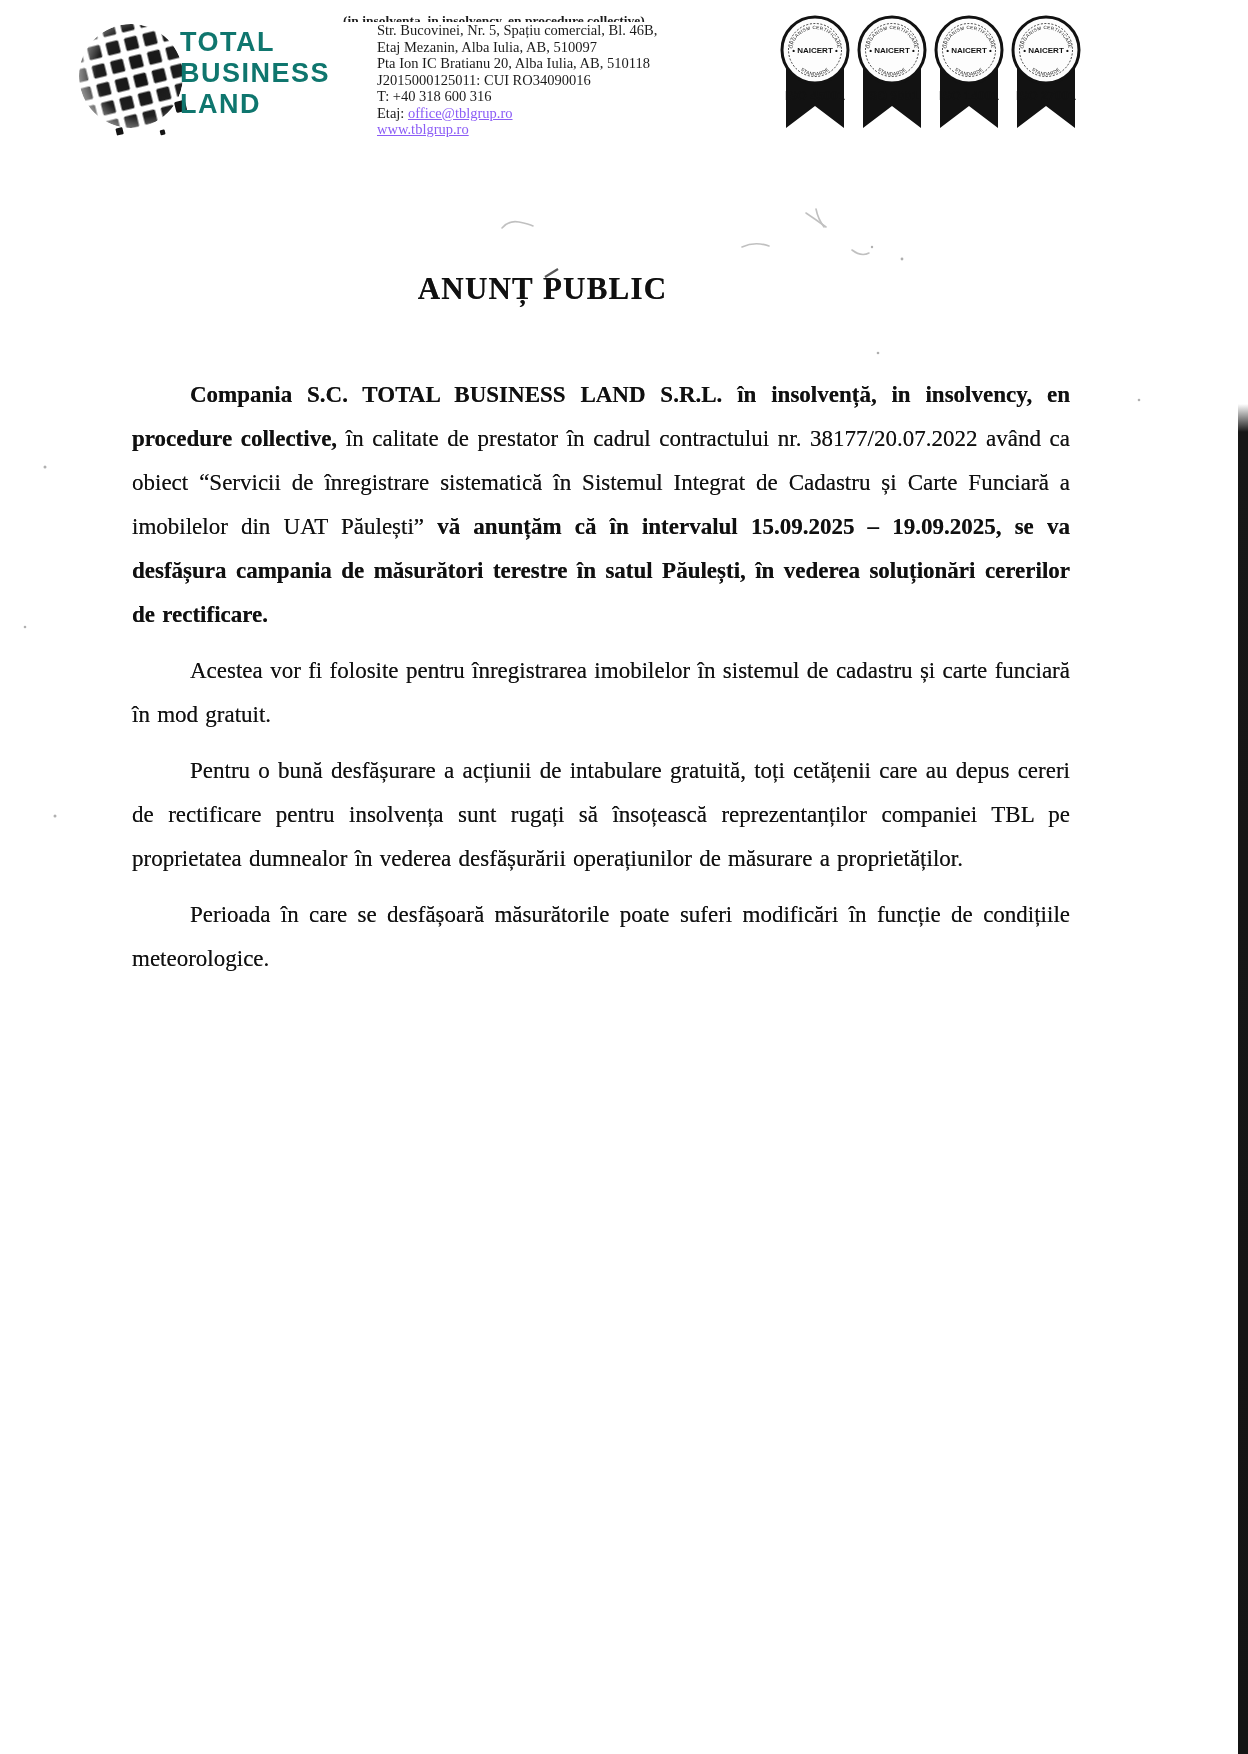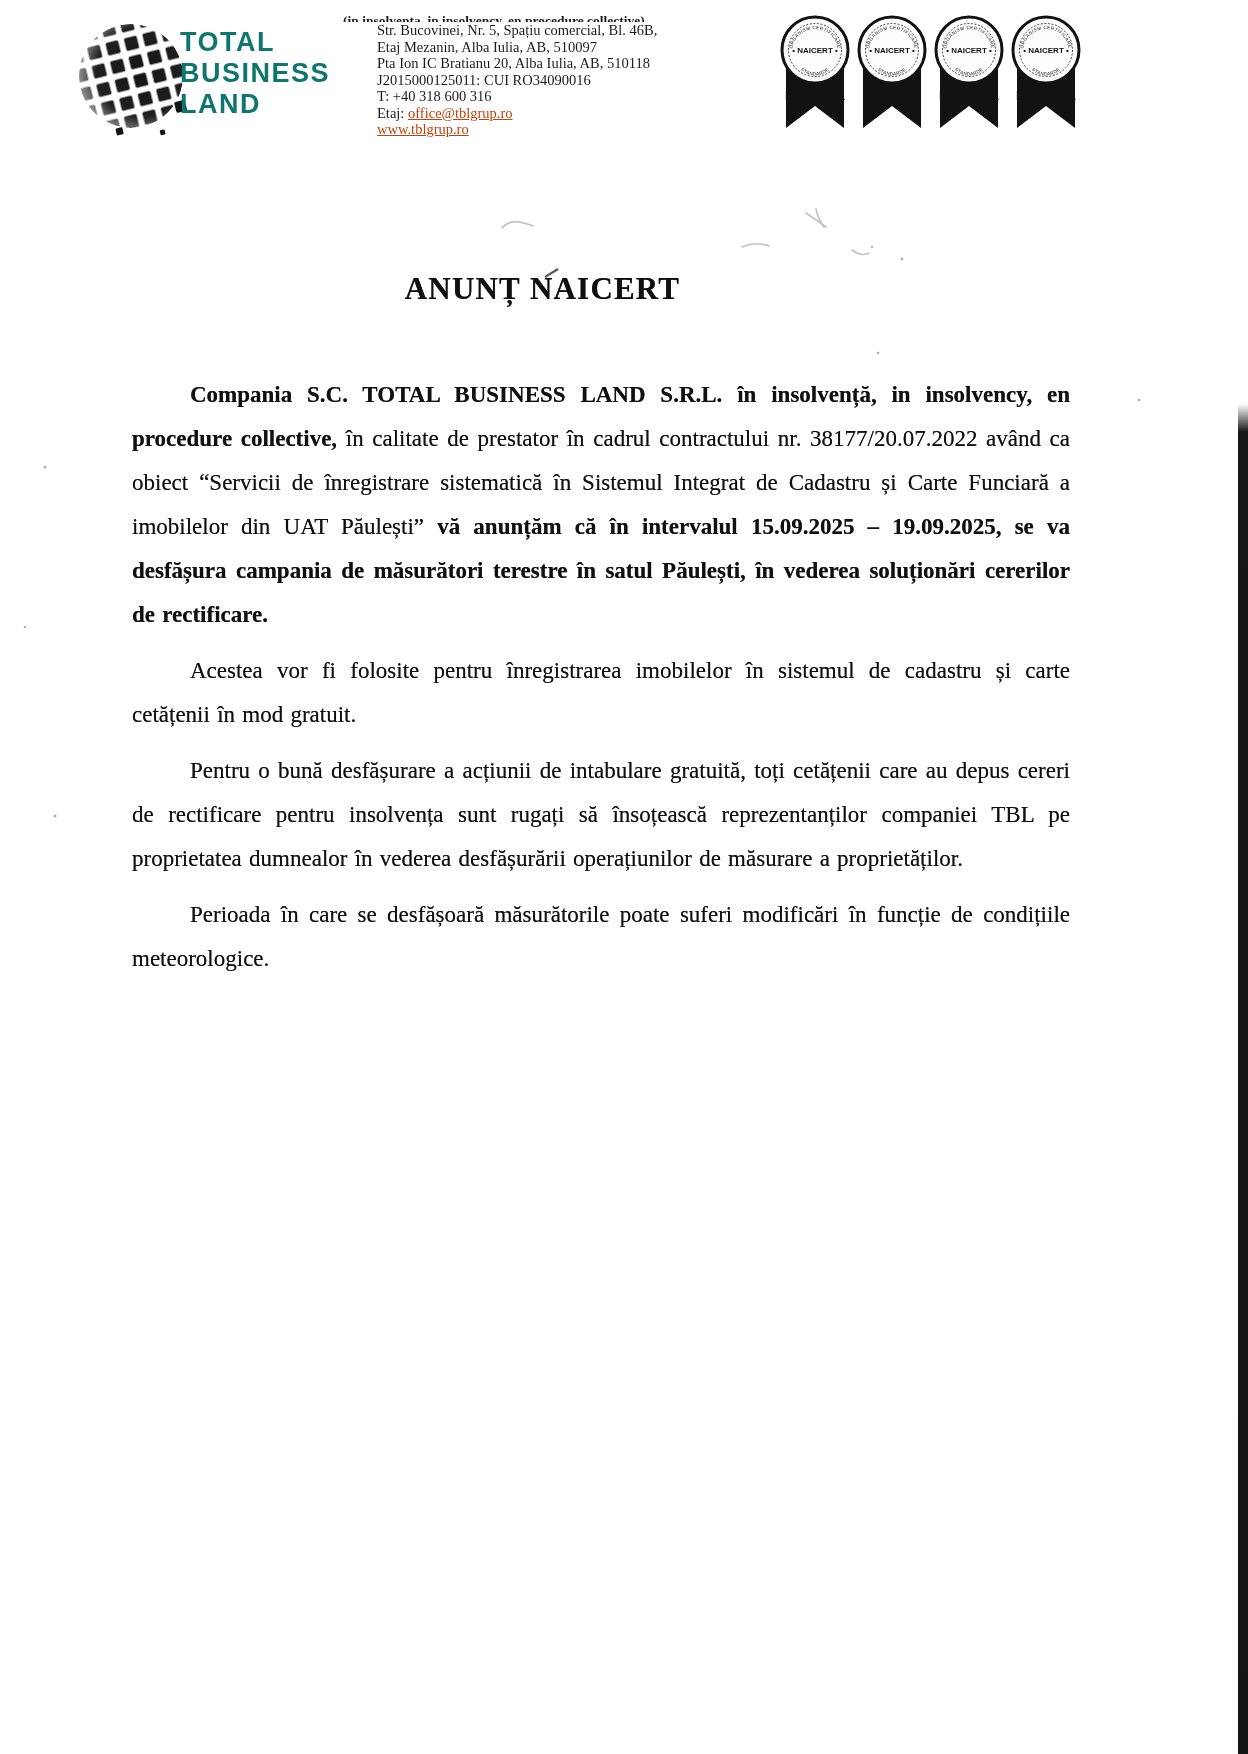--- a/index.html
+++ b/index.html
@@ -14,21 +14,21 @@
     font-family:"Liberation Sans", sans-serif; font-weight:bold;
     font-size:27px; line-height:31px; letter-spacing:1.5px; color:#0f766e;
   }
   .address{
     position:absolute; left:377px; top:12px; width:360px; text-align:left;
     font-size:14.5px; line-height:16.5px; color:#1b1b1b;
   }
   .addr-clip{margin:0 -34px; height:10px; overflow:hidden;}
   .addr-clip span{display:inline-block; margin-top:-5px; font-weight:bold;
     font-size:13.5px; white-space:nowrap;}
-  .address a{color:#c2410c; text-decoration:underline;}
+  .address a{color:#8b5cf6; text-decoration:underline;}
   .badges{position:absolute; left:779px; top:12px; display:flex; gap:5px;}
   .badge text{font-family:"Liberation Sans", sans-serif; fill:#121212;}
   
   main{position:absolute; left:120px; top:0; width:962px;}
   h1{
     margin:271px 0 0 0; width:845px; text-align:center;
     font-size:31px; font-weight:bold; letter-spacing:1.2px;
     text-shadow:0 0 .5px rgba(0,0,0,.65);
   }
   .bodytext{
@@ -151,25 +151,25 @@
         <text font-size="4.6" letter-spacing="0.4"><textPath href="#b3t" startOffset="50%" text-anchor="middle">ORGANISM CERTIFICARE</textPath></text>
         <text font-size="4.6" letter-spacing="0.4"><textPath href="#b3b" startOffset="50%" text-anchor="middle">STANDARDE</textPath></text>
         <text x="36" y="41" text-anchor="middle" font-size="8" font-weight="bold">• NAICERT •</text>
         <text x="36" y="88" text-anchor="middle" font-size="12.5" font-weight="bold" fill="#ffffff">ISO 27001</text>
       </svg>
 
     </div>
   </header>
 
   <main>
-    <h1>ANUNȚ NAICERT</h1>
+    <h1>ANUNȚ PUBLIC</h1>
 
     <div class="bodytext">
       <p><span class="b">Compania S.C. TOTAL BUSINESS LAND S.R.L. în insolvență, in insolvency, en procedure collective, </span><span>în calitate de prestator în cadrul contractului nr. 38177/20.07.2022 având ca obiect “Servicii de înregistrare sistematică în Sistemul Integrat de Cadastru și Carte Funciară a imobilelor din UAT Păulești” </span><span class="b">vă anunțăm că în intervalul 15.09.2025 – 19.09.2025, se va desfășura campania de măsurători terestre în satul Păulești, în vederea soluționări cererilor de rectificare.</span></p>
-      <p>Acestea vor fi folosite pentru înregistrarea imobilelor în sistemul de cadastru și carte cetățenii în mod gratuit.</p>
+      <p>Acestea vor fi folosite pentru înregistrarea imobilelor în sistemul de cadastru și carte funciară în mod gratuit.</p>
       <p>Pentru o bună desfășurare a acțiunii de intabulare gratuită, toți cetățenii care au depus cereri de rectificare pentru insolvența sunt rugați să însoțească reprezentanților companiei TBL pe proprietatea dumnealor în vederea desfășurării operațiunilor de măsurare a proprietăților.</p>
       <p>Perioada în care se desfășoară măsurătorile poate suferi modificări în funcție de condițiile meteorologice.</p>
     </div>
   </main>
 
   <svg class="artifacts" width="1248" height="1754" viewBox="0 0 1248 1754">
     <g fill="none" stroke="#8e8e8e" stroke-width="1.6" opacity="0.55" stroke-linecap="round">
       <path d="M502,228 q7,-8 17,-6 t14,4"></path>
       <path d="M806,213 q9,6 20,14"></path>
       <path d="M816,209 q2,10 8,18"></path>

